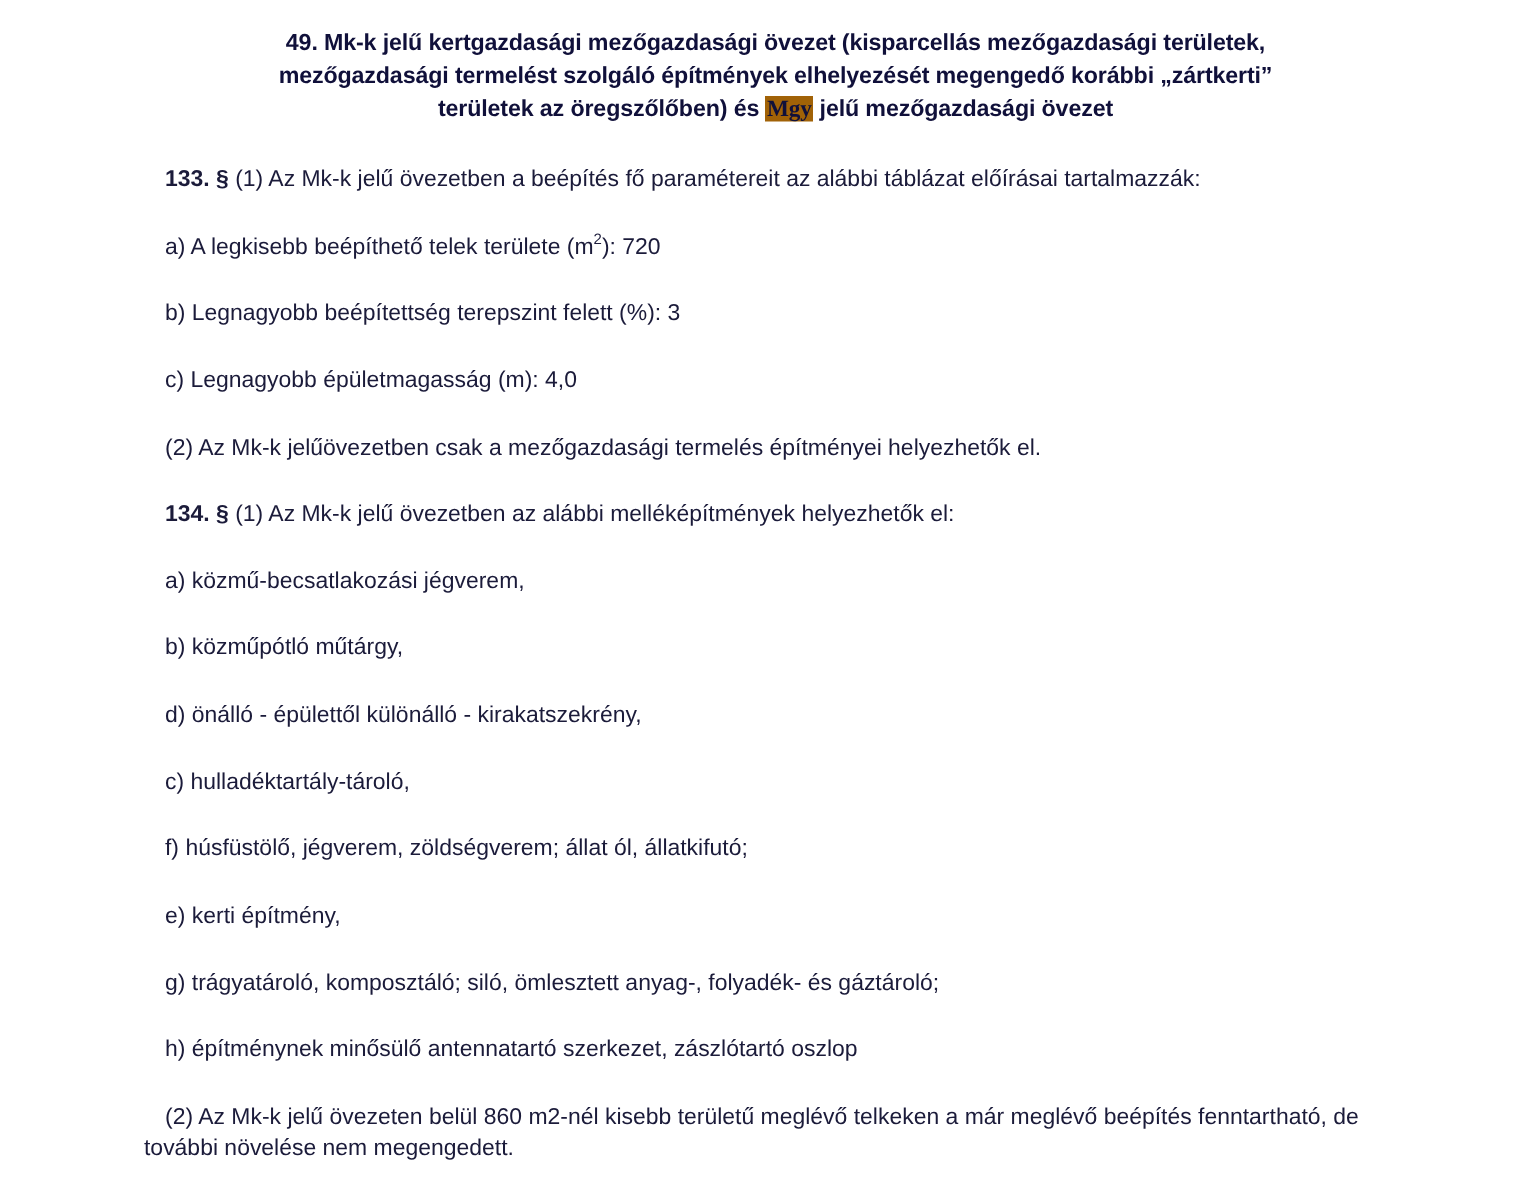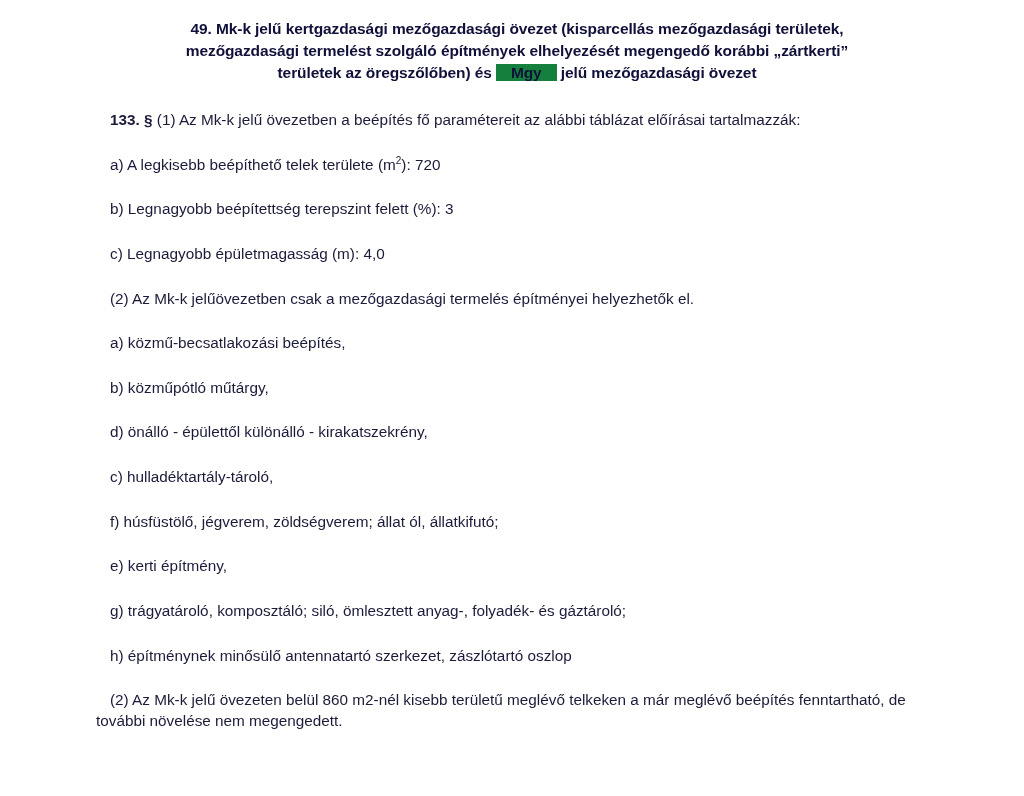--- a/index.html
+++ b/index.html
@@ -26,23 +26,24 @@
   .doc-title {
     text-align: center;
     font-weight: bold;
     font-size: 15.5px;
     line-height: 1.42;
     color: #10103a;
     margin: 6px 0 0 0;
     letter-spacing: -0.1px;
   }
   .doc-title .hl {
-    background: #15803d;
+    background: #a16207;
     color: #10103a;
-    padding: 0 15px;
+    padding: 0 1px;
+    font-family: Liberation Serif, serif;
   }
   p.para {
     font-size: 15.3px;
     line-height: 1.35;
     color: #1b1b3a;
     margin: 0;
   }
   .block {
     margin-top: 24px;
   }
@@ -92,23 +93,26 @@
   </div>
 
   <div class="block">
     <p class="para indent">c) Legnagyobb épületmagasság (m): 4,0</p>
   </div>
 
   <div class="block">
     <p class="para indent">(2) Az Mk-k jelűövezetben csak a mezőgazdasági termelés építményei helyezhetők el.</p>
   </div>
 
+  <div class="block">
+    <p class="para indent"><span class="bold">134. §</span><span> (1) Az Mk-k jelű övezetben az alábbi melléképítmények helyezhetők el:</span></p>
+  </div>
 
   <div class="block">
-    <p class="para indent">a) közmű-becsatlakozási beépítés,</p>
+    <p class="para indent">a) közmű-becsatlakozási jégverem,</p>
   </div>
 
   <div class="block">
     <p class="para indent">b) közműpótló műtárgy,</p>
   </div>
 
   <div class="block">
     <p class="para indent faded">d) önálló - épülettől különálló - kirakatszekrény,</p>
   </div>
 

